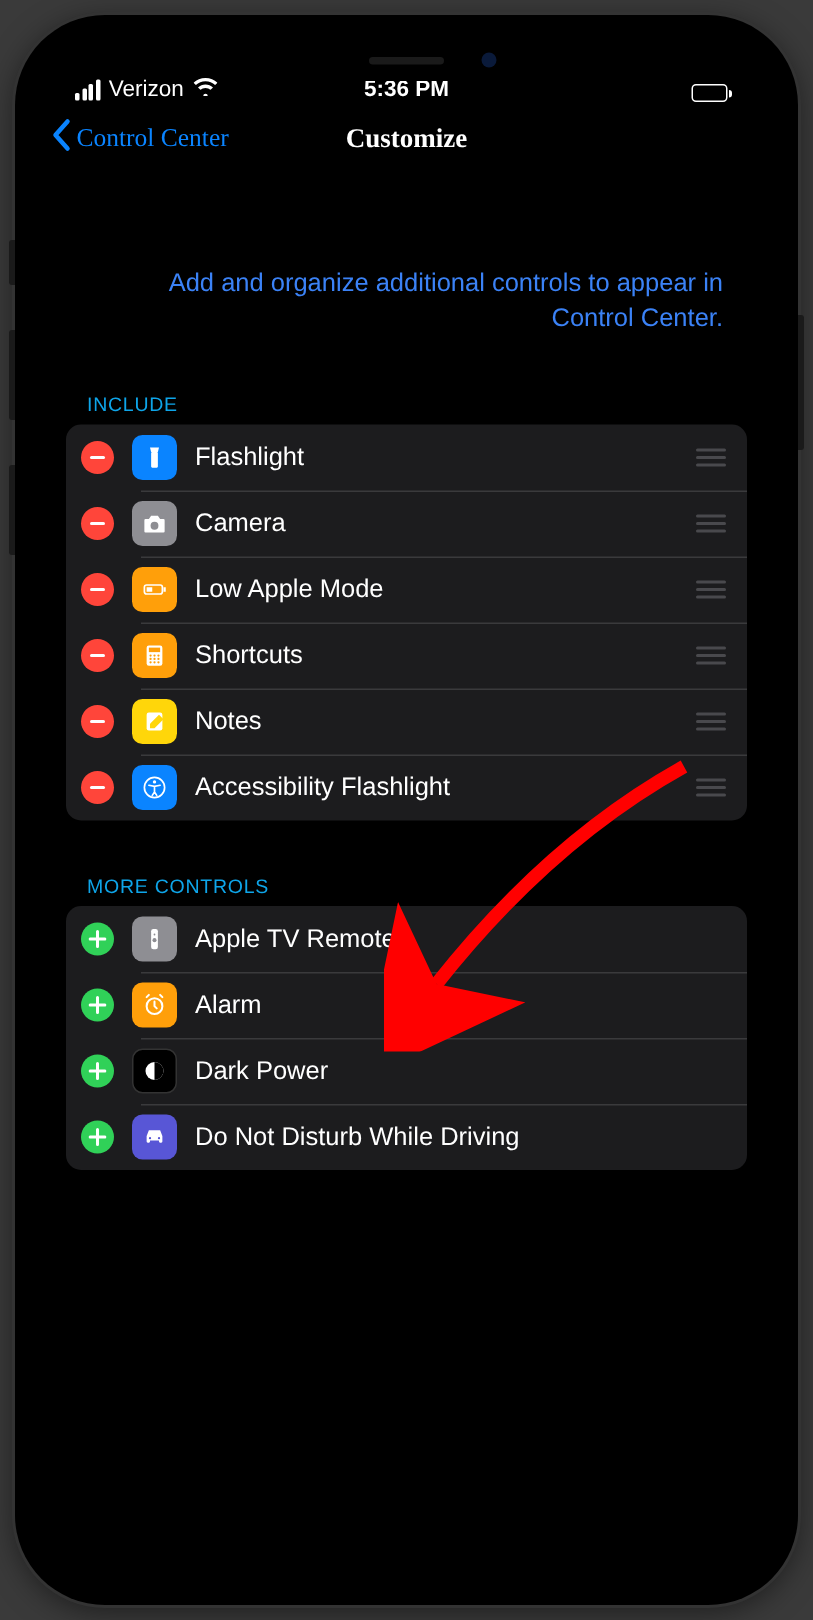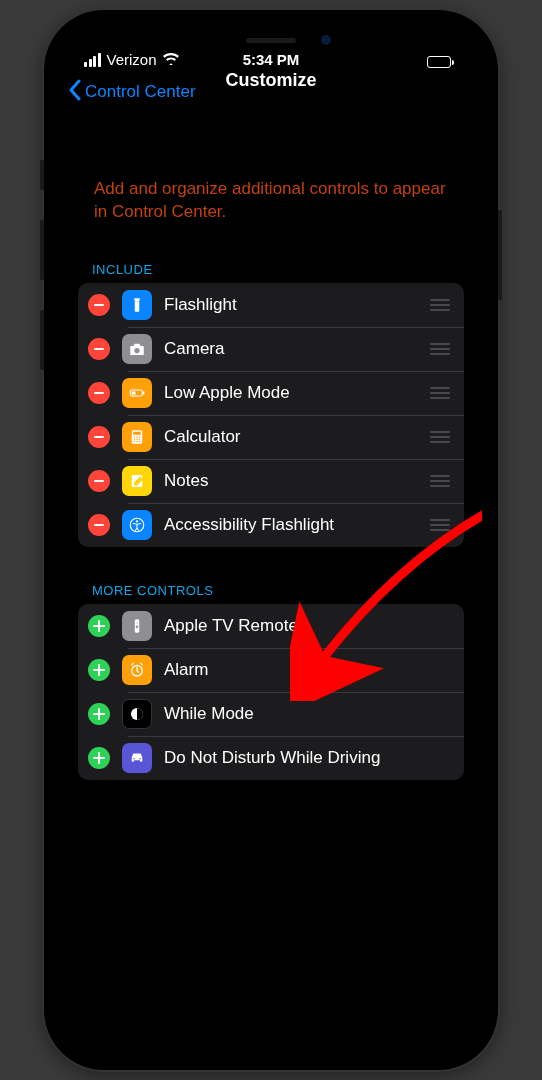--- a/index.html
+++ b/index.html
@@ -7,21 +7,21 @@
       background: #3a3a3a;
       font-family: -apple-system, BlinkMacSystemFont, "Segoe UI", Helvetica, Arial, sans-serif;
       display: flex;
       justify-content: center;
       align-items: flex-start;
       padding: 10px;
       width: 542px;
       height: 1080px;
     }
     .phone-frame {
-      width: 454px;
+      width: 522px;
       height: 1060px;
       background: #000;
       border-radius: 60px;
       padding: 16px;
       position: relative;
       box-shadow: 0 0 0 2px #333, 0 4px 20px rgba(0,0,0,0.5);
     }
     .phone-buttons-left {
       position: absolute;
       left: -4px;
@@ -100,22 +100,24 @@
     .signal-bars span:nth-child(3){height:11px}
     .signal-bars span:nth-child(4){height:14px}
     .wifi-icon svg { width: 16px; height: 12px; }
     .battery { display: flex; align-items: center; }
     .battery-body { width: 24px; height: 12px; border:1.5px solid #fff; border-radius:3px; padding:1.5px;}
     .battery-fill { background:#fff; height:100%; width:100%; border-radius:1px;}
     .battery-cap { width:2px; height:5px; background:#fff; border-radius:0 2px 2px 0; margin-left:1px;}
     .nav-bar {
       height: 44px;
       display: flex;
+      align-items: center;
       position: relative;
       padding: 0 8px;
+      font-family: Liberation Serif, serif;
     }
     .back-btn {
       display: flex;
       align-items: center;
       color: #0a84ff;
       font-size: 17px;
       gap: 4px;
     }
     .back-chevron svg { width: 13px; height: 22px; }
     .nav-title {
@@ -125,23 +127,23 @@
       font-size: 18px;
       font-weight: 600;
       color: #fff;
     }
     .content {
       padding: 0 18px;
       height: calc(100% - 88px);
       overflow: hidden;
     }
     .description {
-      text-align: left;
+      text-align: right;
       font-size: 17px;
-      color: #c2410c;
+      color: #3b82f6;
       padding: 64px 16px 32px;
       line-height: 1.35;
     }
     .section-header {
       color: #0ea5e9;
       font-size: 13px;
       letter-spacing: 0.5px;
       text-transform: uppercase;
       padding: 6px 14px 6px;
     }
@@ -223,21 +225,21 @@
             <span></span>
             <span></span>
           </span>
         <span>Verizon</span>
         <span class="wifi-icon">
           <svg viewBox="0 0 16 12" fill="#fff">
               <path d="M8 10.5a1.5 1.5 0 100 3 1.5 1.5 0 000-3zM8 0C4.9 0 2.1 1.2 0 3.1l1.6 1.6C3.3 3.1 5.5 2.2 8 2.2s4.7.9 6.4 2.5L16 3.1C13.9 1.2 11.1 0 8 0zm0 4.4c-1.9 0-3.6.7-5 1.9l1.6 1.6c.9-.8 2.1-1.3 3.4-1.3s2.5.5 3.4 1.3l1.6-1.6c-1.4-1.2-3.1-1.9-5-1.9z"></path>
             </svg>
         </span>
       </div>
-      <div style="position:absolute;left:50%;transform:translateX(-50%);font-weight:600;">5:34 PM</div>
+      <div style="position:absolute;left:50%;transform:translateX(-50%);font-weight:600;">5:36 PM</div>
       <div class="status-right">
         <span class="battery">
           <span class="battery-body"><span class="battery-fill"></span></span>
           <span class="battery-cap"></span>
         </span>
       </div>
     </div>
 
     <div class="nav-bar">
       <div class="back-btn">
@@ -312,21 +314,21 @@
                 <circle cx="12" cy="12" r="1" fill="#ff9f0a"></circle>
                 <circle cx="15.5" cy="12" r="1" fill="#ff9f0a"></circle>
                 <circle cx="8.5" cy="15" r="1" fill="#ff9f0a"></circle>
                 <circle cx="12" cy="15" r="1" fill="#ff9f0a"></circle>
                 <circle cx="15.5" cy="15" r="1" fill="#ff9f0a"></circle>
                 <circle cx="8.5" cy="18" r="1" fill="#ff9f0a"></circle>
                 <circle cx="12" cy="18" r="1" fill="#ff9f0a"></circle>
                 <circle cx="15.5" cy="18" r="1" fill="#ff9f0a"></circle>
               </svg>
           </div>
-          <div class="row-label">Calculator</div>
+          <div class="row-label">Shortcuts</div>
           <div class="drag-handle">
               <span></span>
               <span></span>
               <span></span>
             </div>
         </div>
         <div class="row">
           <div class="action-btn action-remove"></div>
           <div class="app-icon" style="background:#ffd60a">
             <svg viewBox="0 0 24 24" fill="#fff">
@@ -397,21 +399,21 @@
             <svg viewBox="0 0 12 12">
                 <path d="M6 1v10M1 6h10" stroke="#fff" stroke-width="2" stroke-linecap="round"></path>
               </svg>
           </div>
           <div class="app-icon" style="background:#000; border:0.5px solid #333">
             <svg viewBox="0 0 24 24">
                 <circle cx="12" cy="12" r="8" fill="#fff"></circle>
                 <path d="M12 4a8 8 0 010 16z" fill="#000"></path>
               </svg>
           </div>
-          <div class="row-label">While Mode</div>
+          <div class="row-label">Dark Power</div>
         </div>
         <div class="row">
           <div class="action-btn action-add">
             <svg viewBox="0 0 12 12">
                 <path d="M6 1v10M1 6h10" stroke="#fff" stroke-width="2" stroke-linecap="round"></path>
               </svg>
           </div>
           <div class="app-icon" style="background:#5856d6">
             <svg viewBox="0 0 24 24" fill="#fff">
                 <path d="M5 11l2-5h10l2 5v5a1 1 0 01-1 1h-1a1 1 0 01-1-1v-1H8v1a1 1 0 01-1 1H6a1 1 0 01-1-1v-5z"></path>

